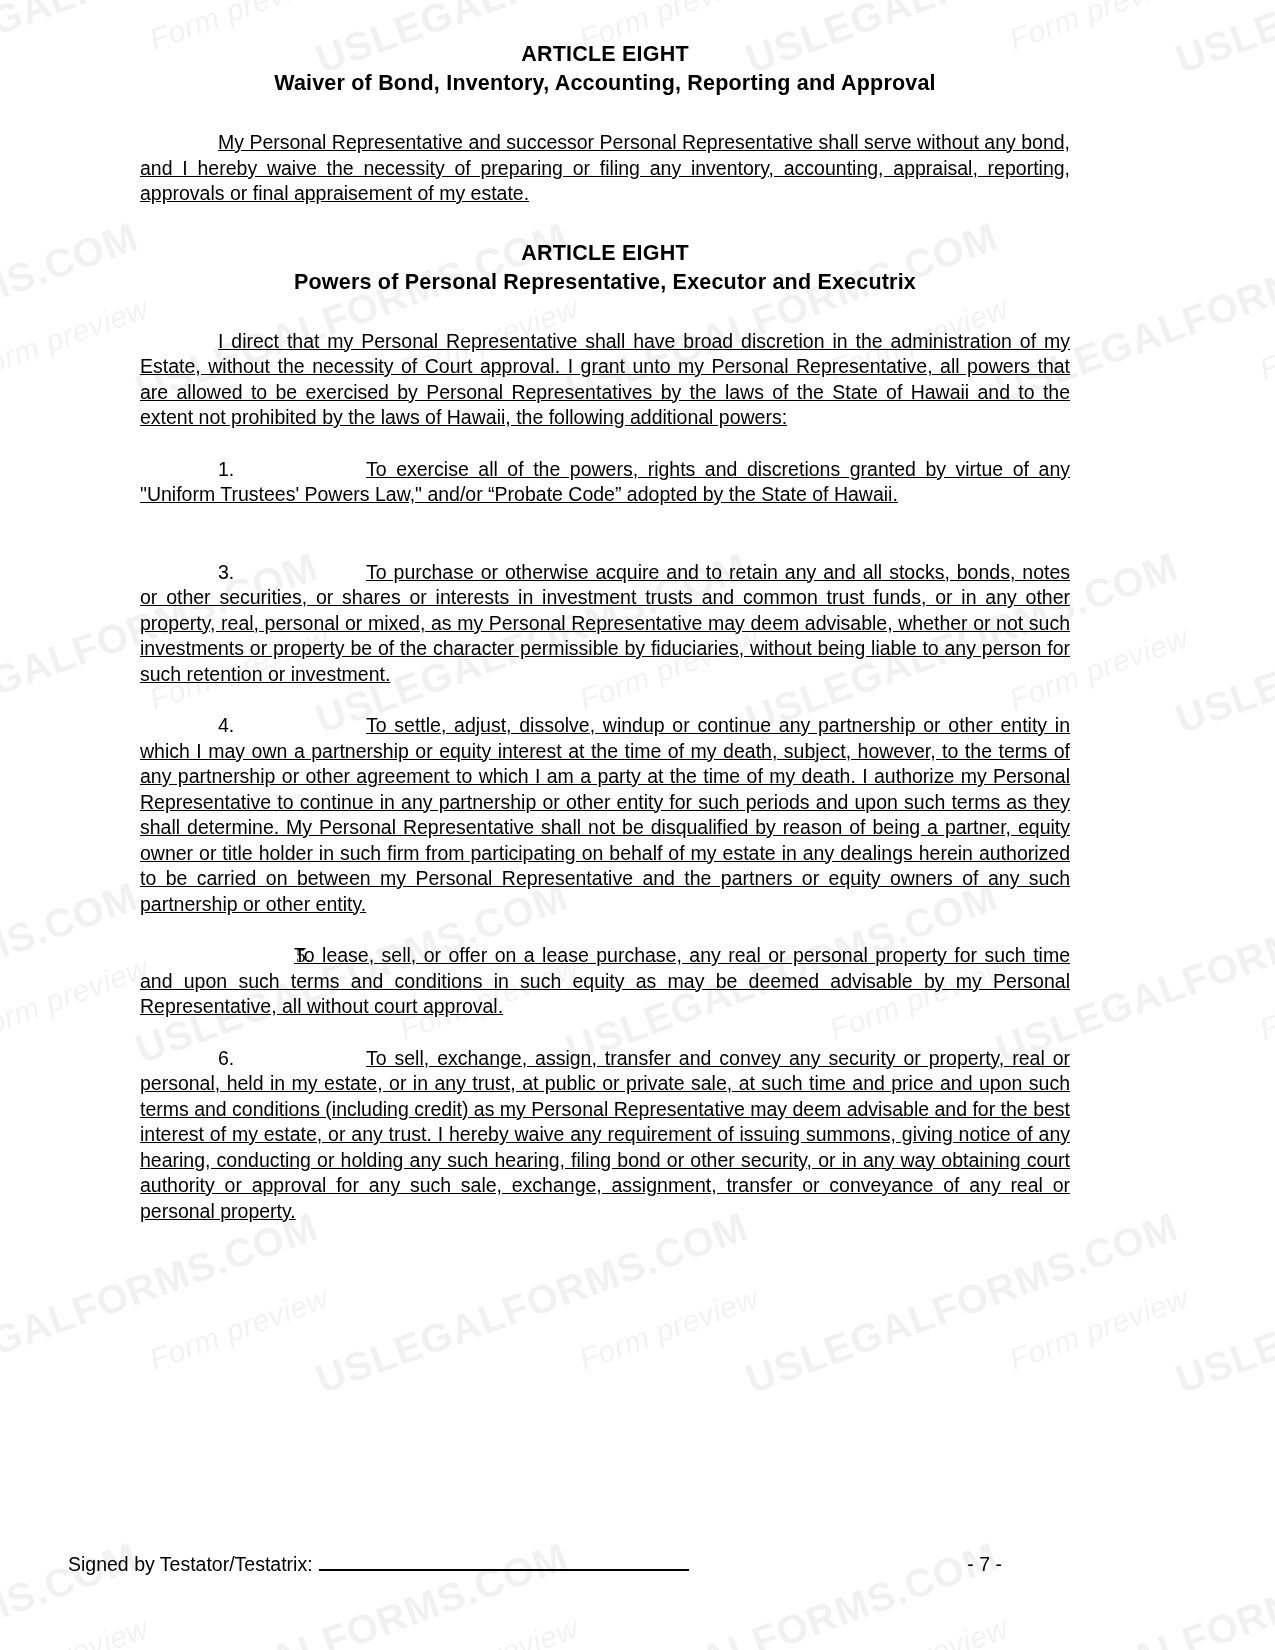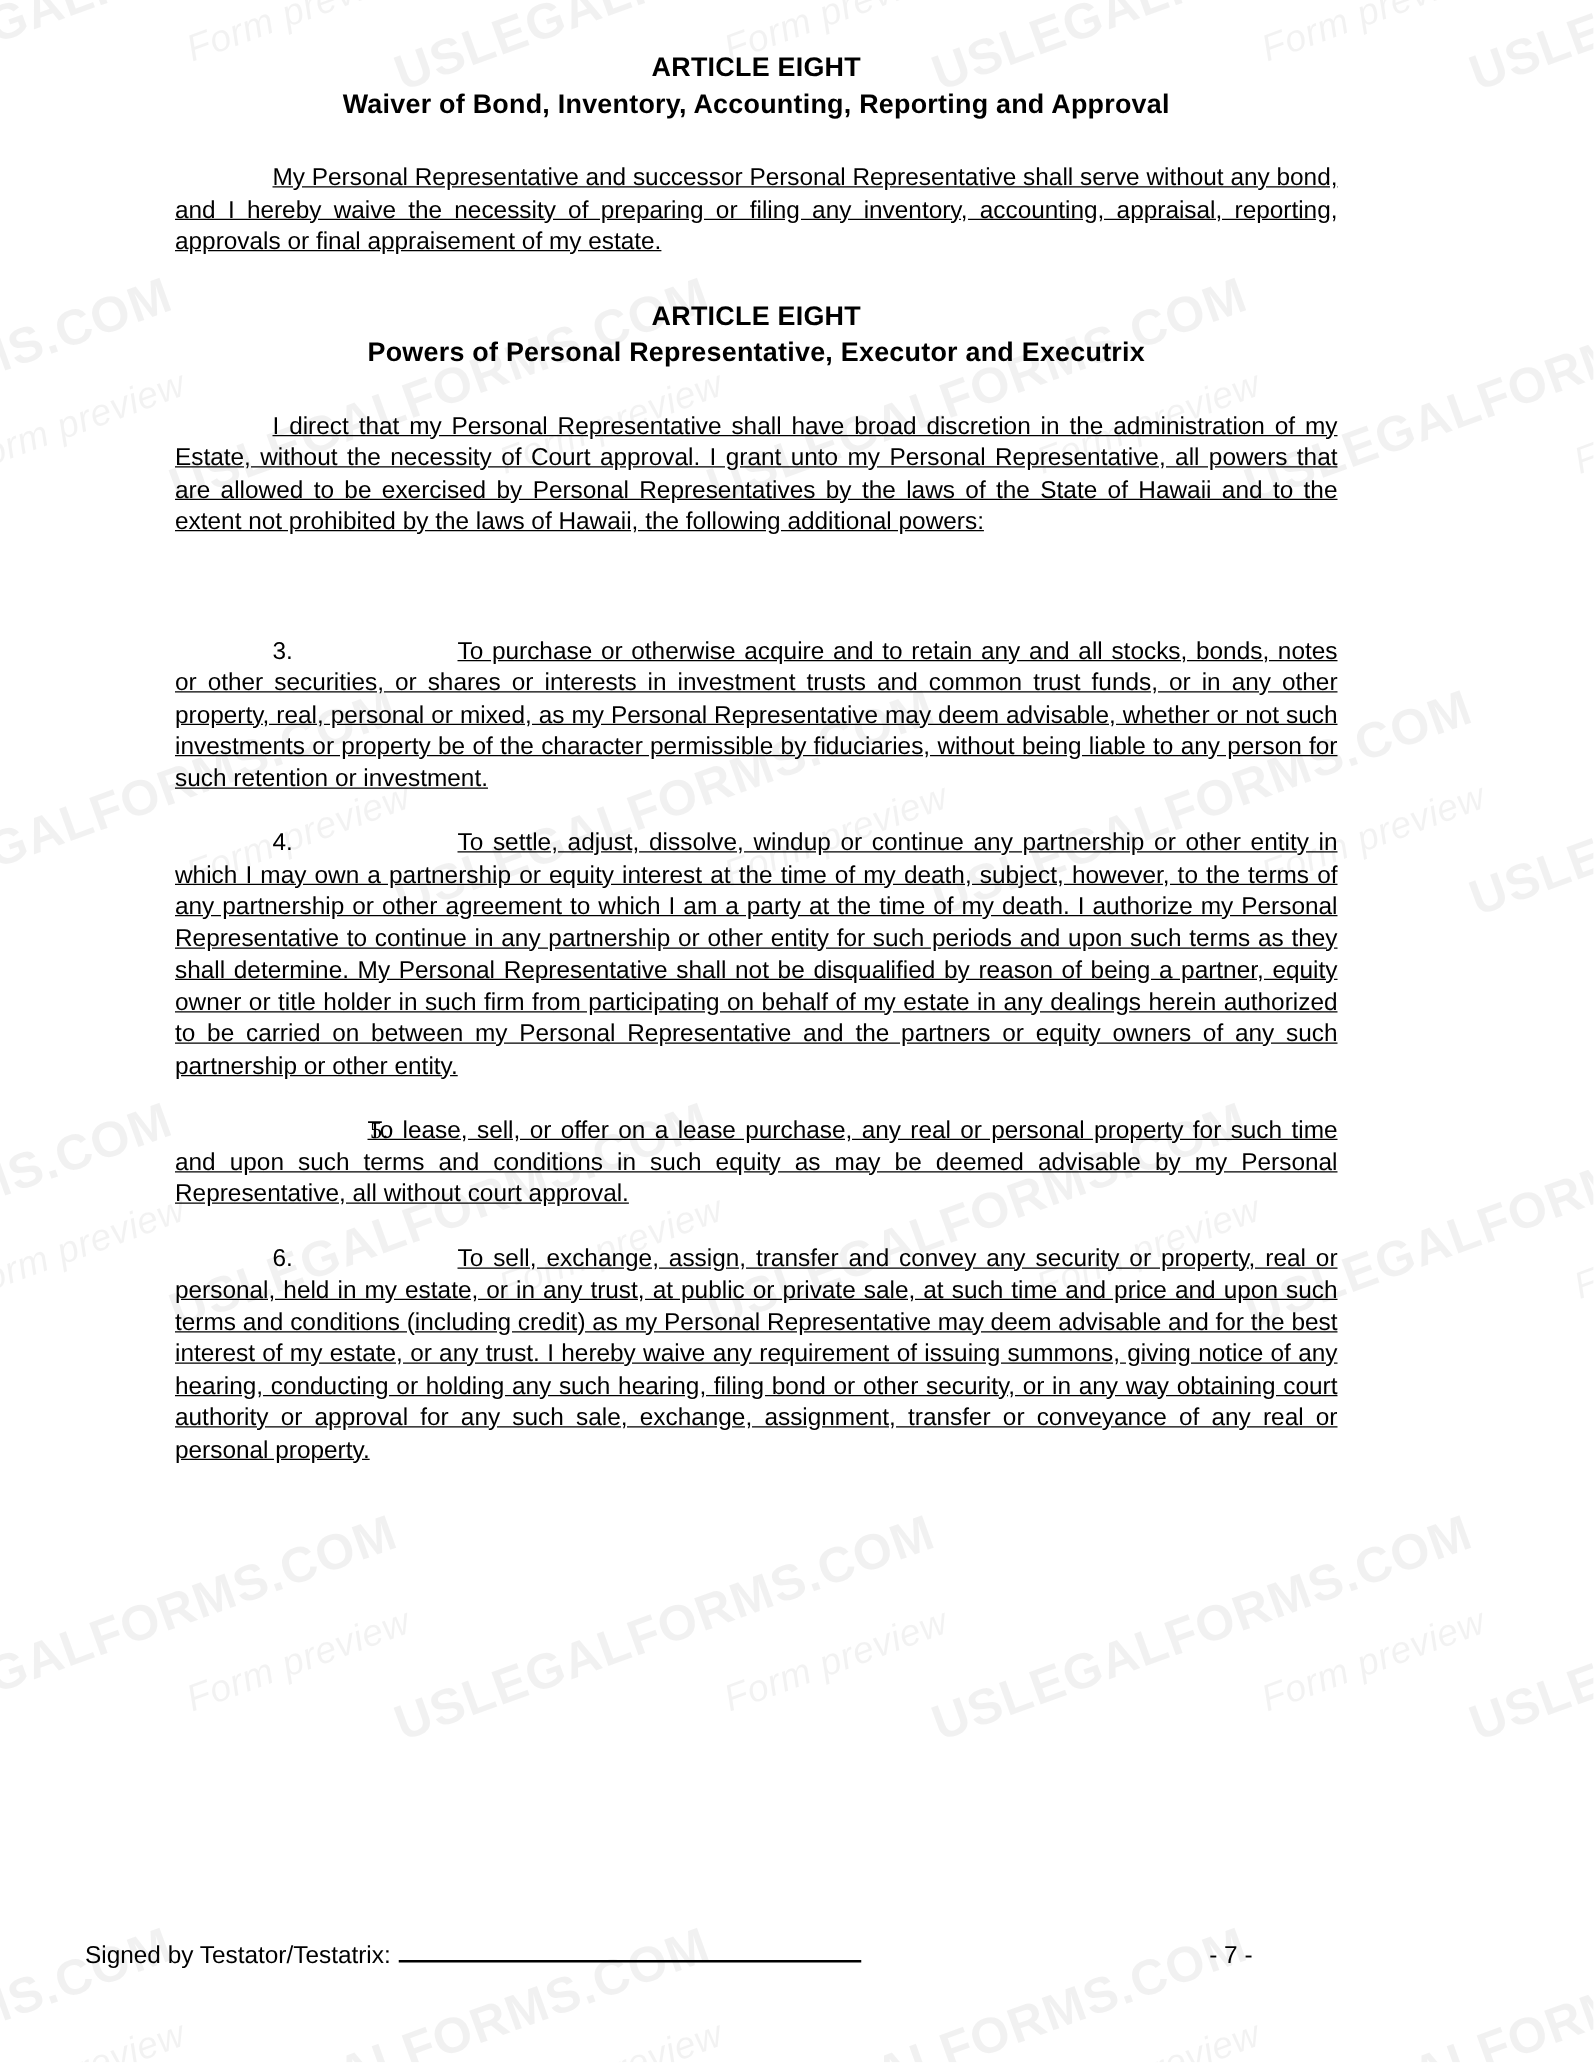--- a/index.html
+++ b/index.html
@@ -145,20 +145,23 @@
 
     <div class="heading">ARTICLE EIGHT</div>
     <div class="heading">Powers of Personal Representative, Executor and Executrix</div>
 
     <div class="gap-lg"></div>
 
     <p class="body">I direct that my Personal Representative shall have broad discretion in the administration of my Estate, without the necessity of Court approval.  I grant unto my Personal Representative, all powers that are allowed to be exercised by Personal Representatives by the laws of the State of Hawaii and to the extent not prohibited by the laws of Hawaii, the following additional powers:</p>
 
     <div class="gap-md"></div>
 
+    <p class="body">
+      <span class="num num-sans">1.</span><span>To exercise all of the powers, rights and discretions granted by virtue of any "Uniform Trustees' Powers Law," and/or “Probate Code” adopted by the State of Hawaii.</span>
+    </p>
 
     <div class="gap-md"></div>
 
 
     <div class="gap-md"></div>
 
     <p class="body">
       <span class="num num-sans">3.</span><span>To purchase or otherwise acquire and to retain any and all stocks, bonds, notes or other securities, or shares or interests in investment trusts and common trust funds, or in any other property, real, personal or mixed, as my Personal Representative may deem advisable, whether or not such investments or property be of the character permissible by fiduciaries, without being liable to any person for such retention or investment.</span>
     </p>
 

